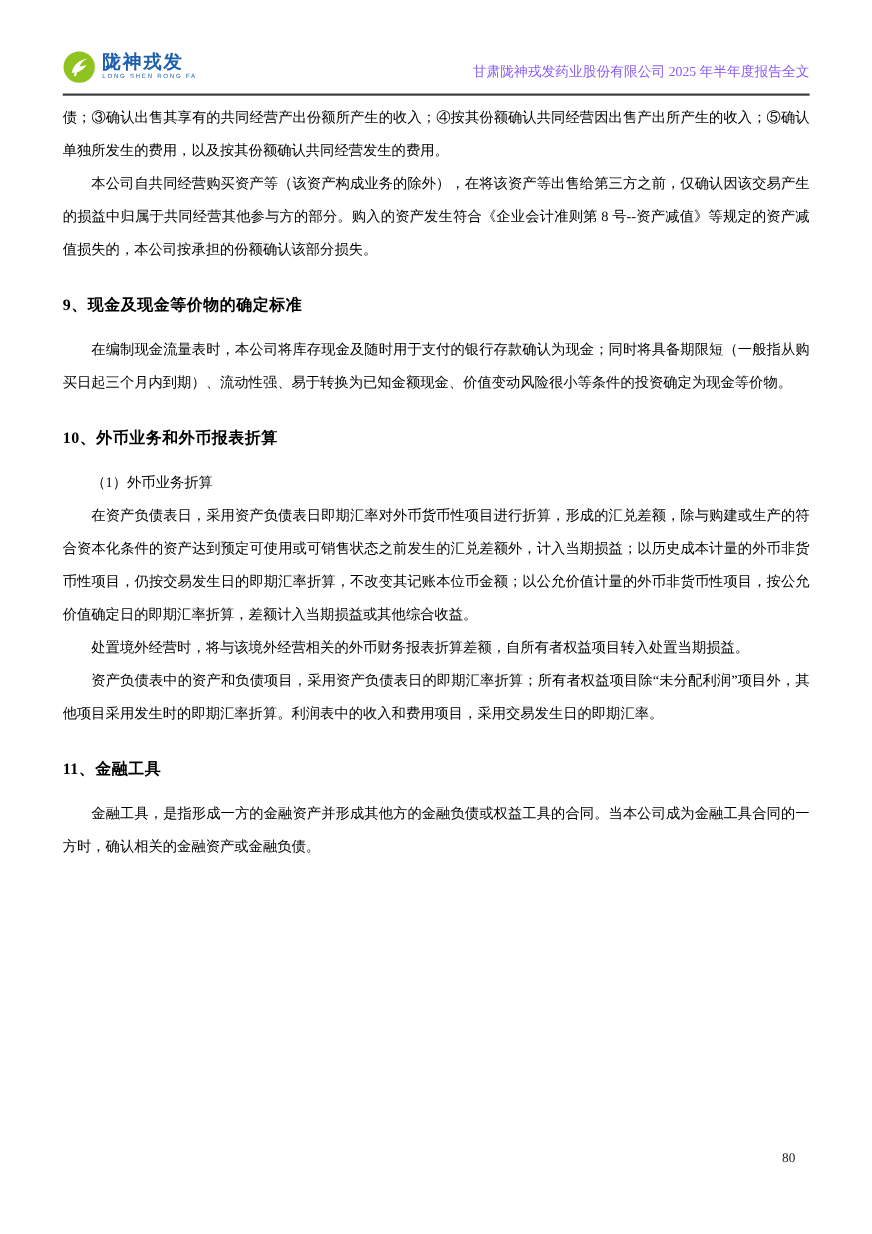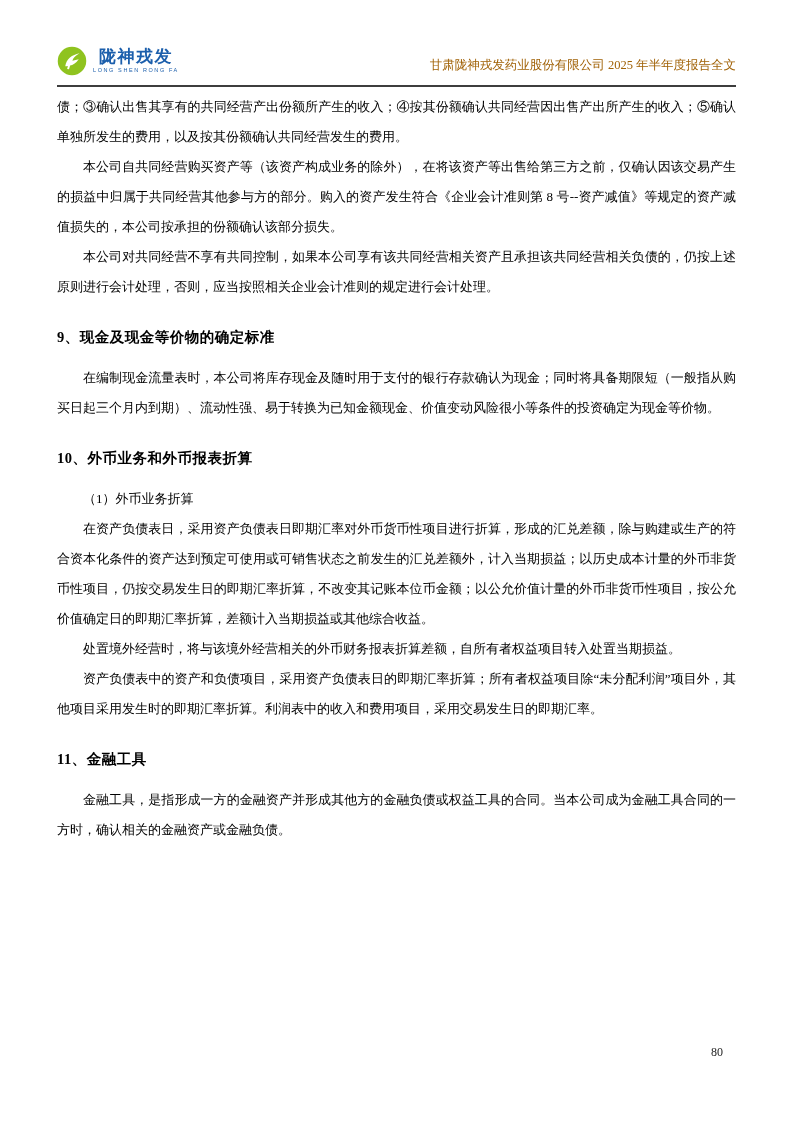--- a/index.html
+++ b/index.html
@@ -27,32 +27,31 @@
   }
   .logo { display: flex; align-items: center; gap: 6px; }
   .logo-badge { width: 30px; height: 30px; flex: 0 0 auto; }
   .logo-text { display: flex; flex-direction: column; line-height: 1; }
   .logo-cn {
     font-size: 17px;
     font-weight: bold;
     color: #1c5fac;
     letter-spacing: 1.5px;
     font-family: "Liberation Sans", "DejaVu Sans", sans-serif;
-    text-align: center;
   }
   .logo-en {
     font-size: 5.5px;
     color: #1c5fac;
     letter-spacing: 1.6px;
     margin-top: 3px;
     font-family: "Liberation Sans", "DejaVu Sans", sans-serif;
   }
   .doc-title {
     font-size: 12.5px;
-    color: #a16207;
+    color: #8b5cf6;
     padding-bottom: 2px;
     white-space: nowrap;
   }
   
   .content { padding-top: 5px; }
   .content p.body {
     font-size: 13px;
     line-height: 30px;
     text-align: justify;
     text-indent: 2em;
@@ -90,21 +89,20 @@
         <span class="logo-cn">陇神戎发</span>
         <span class="logo-en">LONG SHEN RONG FA</span>
       </span>
     </div>
     <div class="doc-title">甘肃陇神戎发药业股份有限公司 2025 年半年度报告全文</div>
   </div>
 
   <div class="content">
     <p class="body no-indent">债；③确认出售其享有的共同经营产出份额所产生的收入；④按其份额确认共同经营因出售产出所产生的收入；⑤确认单独所发生的费用，以及按其份额确认共同经营发生的费用。</p>
     <p class="body">本公司自共同经营购买资产等（该资产构成业务的除外），在将该资产等出售给第三方之前，仅确认因该交易产生的损益中归属于共同经营其他参与方的部分。购入的资产发生符合《企业会计准则第 8 号--资产减值》等规定的资产减值损失的，本公司按承担的份额确认该部分损失。</p>
-    <p class="body">本公司对共同经营不享有共同控制，如果本公司享有该共同经营相关资产且承担该共同经营相关负债的，仍按上述原则进行会计处理，否则，应当按照相关企业会计准则的规定进行会计处理。</p>
     <h3 class="section">9、现金及现金等价物的确定标准</h3>
     <p class="body">在编制现金流量表时，本公司将库存现金及随时用于支付的银行存款确认为现金；同时将具备期限短（一般指从购买日起三个月内到期）、流动性强、易于转换为已知金额现金、价值变动风险很小等条件的投资确定为现金等价物。</p>
     <h3 class="section">10、外币业务和外币报表折算</h3>
     <p class="body">（1）外币业务折算</p>
     <p class="body">在资产负债表日，采用资产负债表日即期汇率对外币货币性项目进行折算，形成的汇兑差额，除与购建或生产的符合资本化条件的资产达到预定可使用或可销售状态之前发生的汇兑差额外，计入当期损益；以历史成本计量的外币非货币性项目，仍按交易发生日的即期汇率折算，不改变其记账本位币金额；以公允价值计量的外币非货币性项目，按公允价值确定日的即期汇率折算，差额计入当期损益或其他综合收益。</p>
     <p class="body">处置境外经营时，将与该境外经营相关的外币财务报表折算差额，自所有者权益项目转入处置当期损益。</p>
     <p class="body">资产负债表中的资产和负债项目，采用资产负债表日的即期汇率折算；所有者权益项目除“未分配利润”项目外，其他项目采用发生时的即期汇率折算。利润表中的收入和费用项目，采用交易发生日的即期汇率。</p>
     <h3 class="section">11、金融工具</h3>
     <p class="body">金融工具，是指形成一方的金融资产并形成其他方的金融负债或权益工具的合同。当本公司成为金融工具合同的一方时，确认相关的金融资产或金融负债。</p>
   </div>

